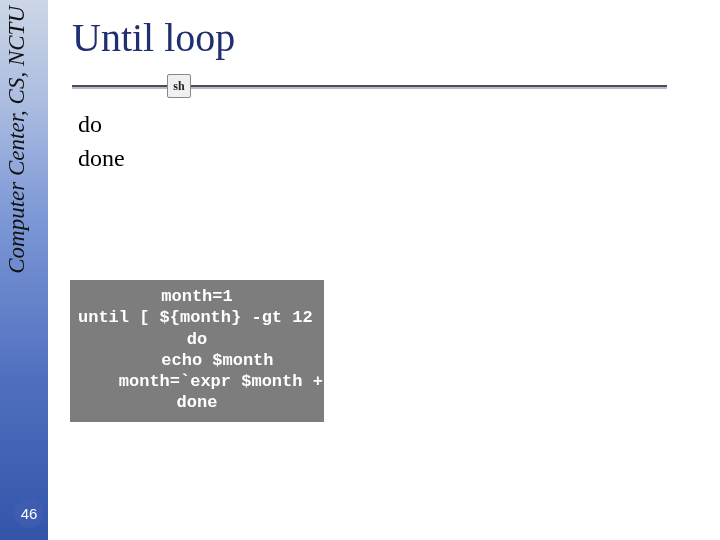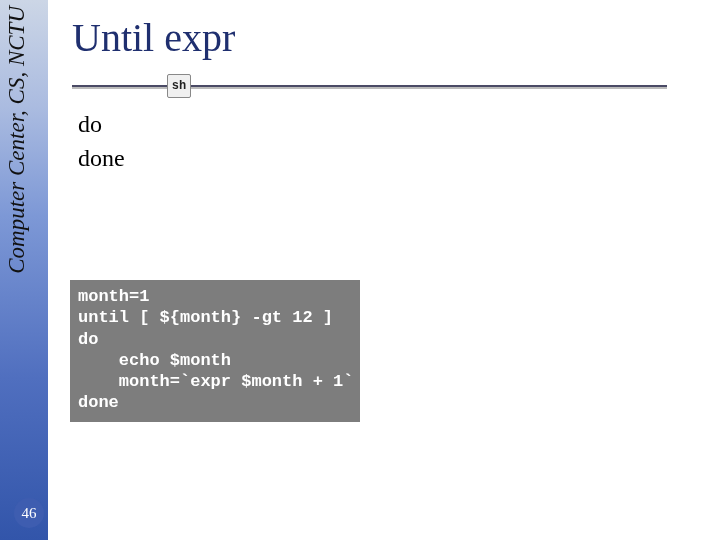--- a/index.html
+++ b/index.html
@@ -48,21 +48,21 @@
 
   .slide-number-circle {
     position: absolute;
     left: 14px;
     top: 498px;
     width: 30px;
     height: 30px;
     border-radius: 50%;
     background: #3e5db0;
     color: #fff;
-    font-family: Liberation Serif, serif;
+    font-family: Liberation Sans, sans-serif;
     font-size: 15px;
     display: flex;
     align-items: center;
     justify-content: center;
     z-index: 3;
   }
 
   .title-block {
     position: absolute;
     left: 72px;
@@ -89,21 +89,21 @@
   }
 
   .sh-icon {
     position: absolute;
     left: 167px;
     top: 74px;
     width: 22px;
     height: 22px;
     background: #f0f0f0;
     border: 1px solid #888;
-    font-family: Liberation Mono, monospace;
+    font-family: Liberation Serif, serif;
     font-size: 12px;
     font-weight: bold;
     color: #222;
     display: flex;
     align-items: center;
     justify-content: center;
     border-radius: 2px;
     z-index: 4;
   }
 
@@ -118,43 +118,44 @@
     line-height: 1.4;
   }
   .syntax-block .indent {
     padding-left: 95px;
   }
 
   .code-box {
     position: absolute;
     left: 70px;
     top: 280px;
-    width: 290px;
+    width: 254px;
     padding: 6px 8px 8px 8px;
     background: #7d7d7d;
     color: #fff;
     font-family: "SimSun", "NSimSun", "Courier New", monospace;
     font-size: 17px;
     font-weight: bold;
     line-height: 1.25;
     white-space: pre;
     box-sizing: border-box;
+    text-align: center;
   }
 </style>
 </head>
 <body>
 
 <div class="sidebar-gradient"></div>
 
 <div class="sidebar-text">Computer Center, CS, NCTU</div>
 
 <div class="slide-number-circle">46</div>
 
 <div class="title-block">
-  <h1 class="slide-title">Until expr</h1>
+  <h1 class="slide-title">Until loop</h1>
 </div>
 
 <div class="title-rule"></div>
 
 <div class="sh-icon">sh</div>
 
 <div class="syntax-block">
   <div>do</div>
   <div>done</div>
 </div>

